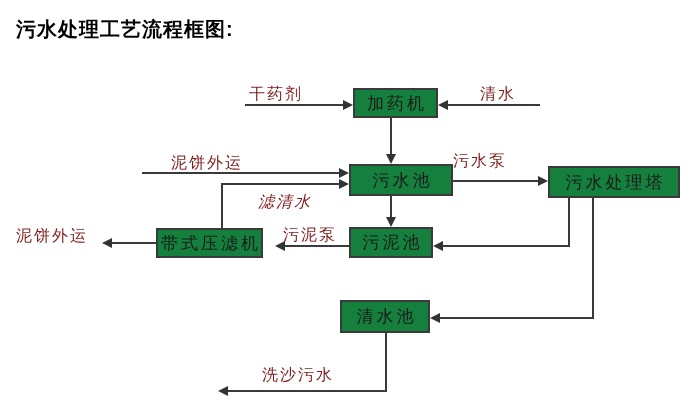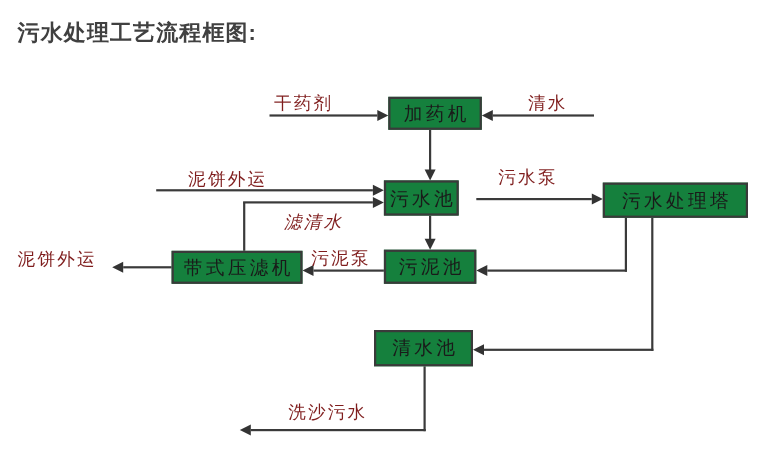--- a/index.html
+++ b/index.html
@@ -15,21 +15,21 @@
     background: #ffffff;
     overflow: hidden;
   }
   .title {
     position: absolute;
     left: 16px;
     top: 16px;
     font-size: 20px;
     font-weight: bold;
     letter-spacing: 1px;
-    color: #404040;
+    color: #000000;
   }
   .node {
     position: absolute;
     box-sizing: border-box;
     border: 2px solid #3a3a3a;
     background: #15803d;
     display: flex;
     align-items: center;
     justify-content: center;
     font-size: 17px;
@@ -119,30 +119,30 @@
   <div class="hline" style="left:440px; top:317px; width:154px;"></div>
   <div class="arr arr-l" style="left:430px; top:313px;"></div>
 
   <div class="vline" style="left:385px; top:333px; height:59px;"></div>
   <div class="hline" style="left:228px; top:390px; width:159px;"></div>
   <div class="arr arr-l" style="left:218px; top:386px;"></div>
 
   <div class="node" style="left:353px; top:88px; width:85px; height:30px;">
     <span>加药机</span>
   </div>
-  <div class="node" style="left:349px; top:164px; width:68px; height:32px;">
+  <div class="node" style="left:349px; top:164px; width:104px; height:32px;">
     <span>污水池</span>
   </div>
   <div class="node" style="left:548px; top:166px; width:132px; height:32px;">
     <span>污水处理塔</span>
   </div>
   <div class="node" style="left:349px; top:227px; width:84px; height:31px;">
     <span>污泥池</span>
   </div>
-  <div class="node" style="left:156px; top:228px; width:119px; height:30px;">
+  <div class="node" style="left:156px; top:228px; width:107px; height:30px;">
     <span>带式压滤机</span>
   </div>
   <div class="node" style="left:340px; top:300px; width:90px; height:33px;">
     <span>清水池</span>
   </div>
 
   <div class="edge-label" style="left:249px; top:84px;">干药剂</div>
   <div class="edge-label" style="left:480px; top:84px;">清水</div>
   <div class="edge-label" style="left:171px; top:153px;">泥饼外运</div>
   <div class="edge-label" style="left:453px; top:151px;">污水泵</div>

